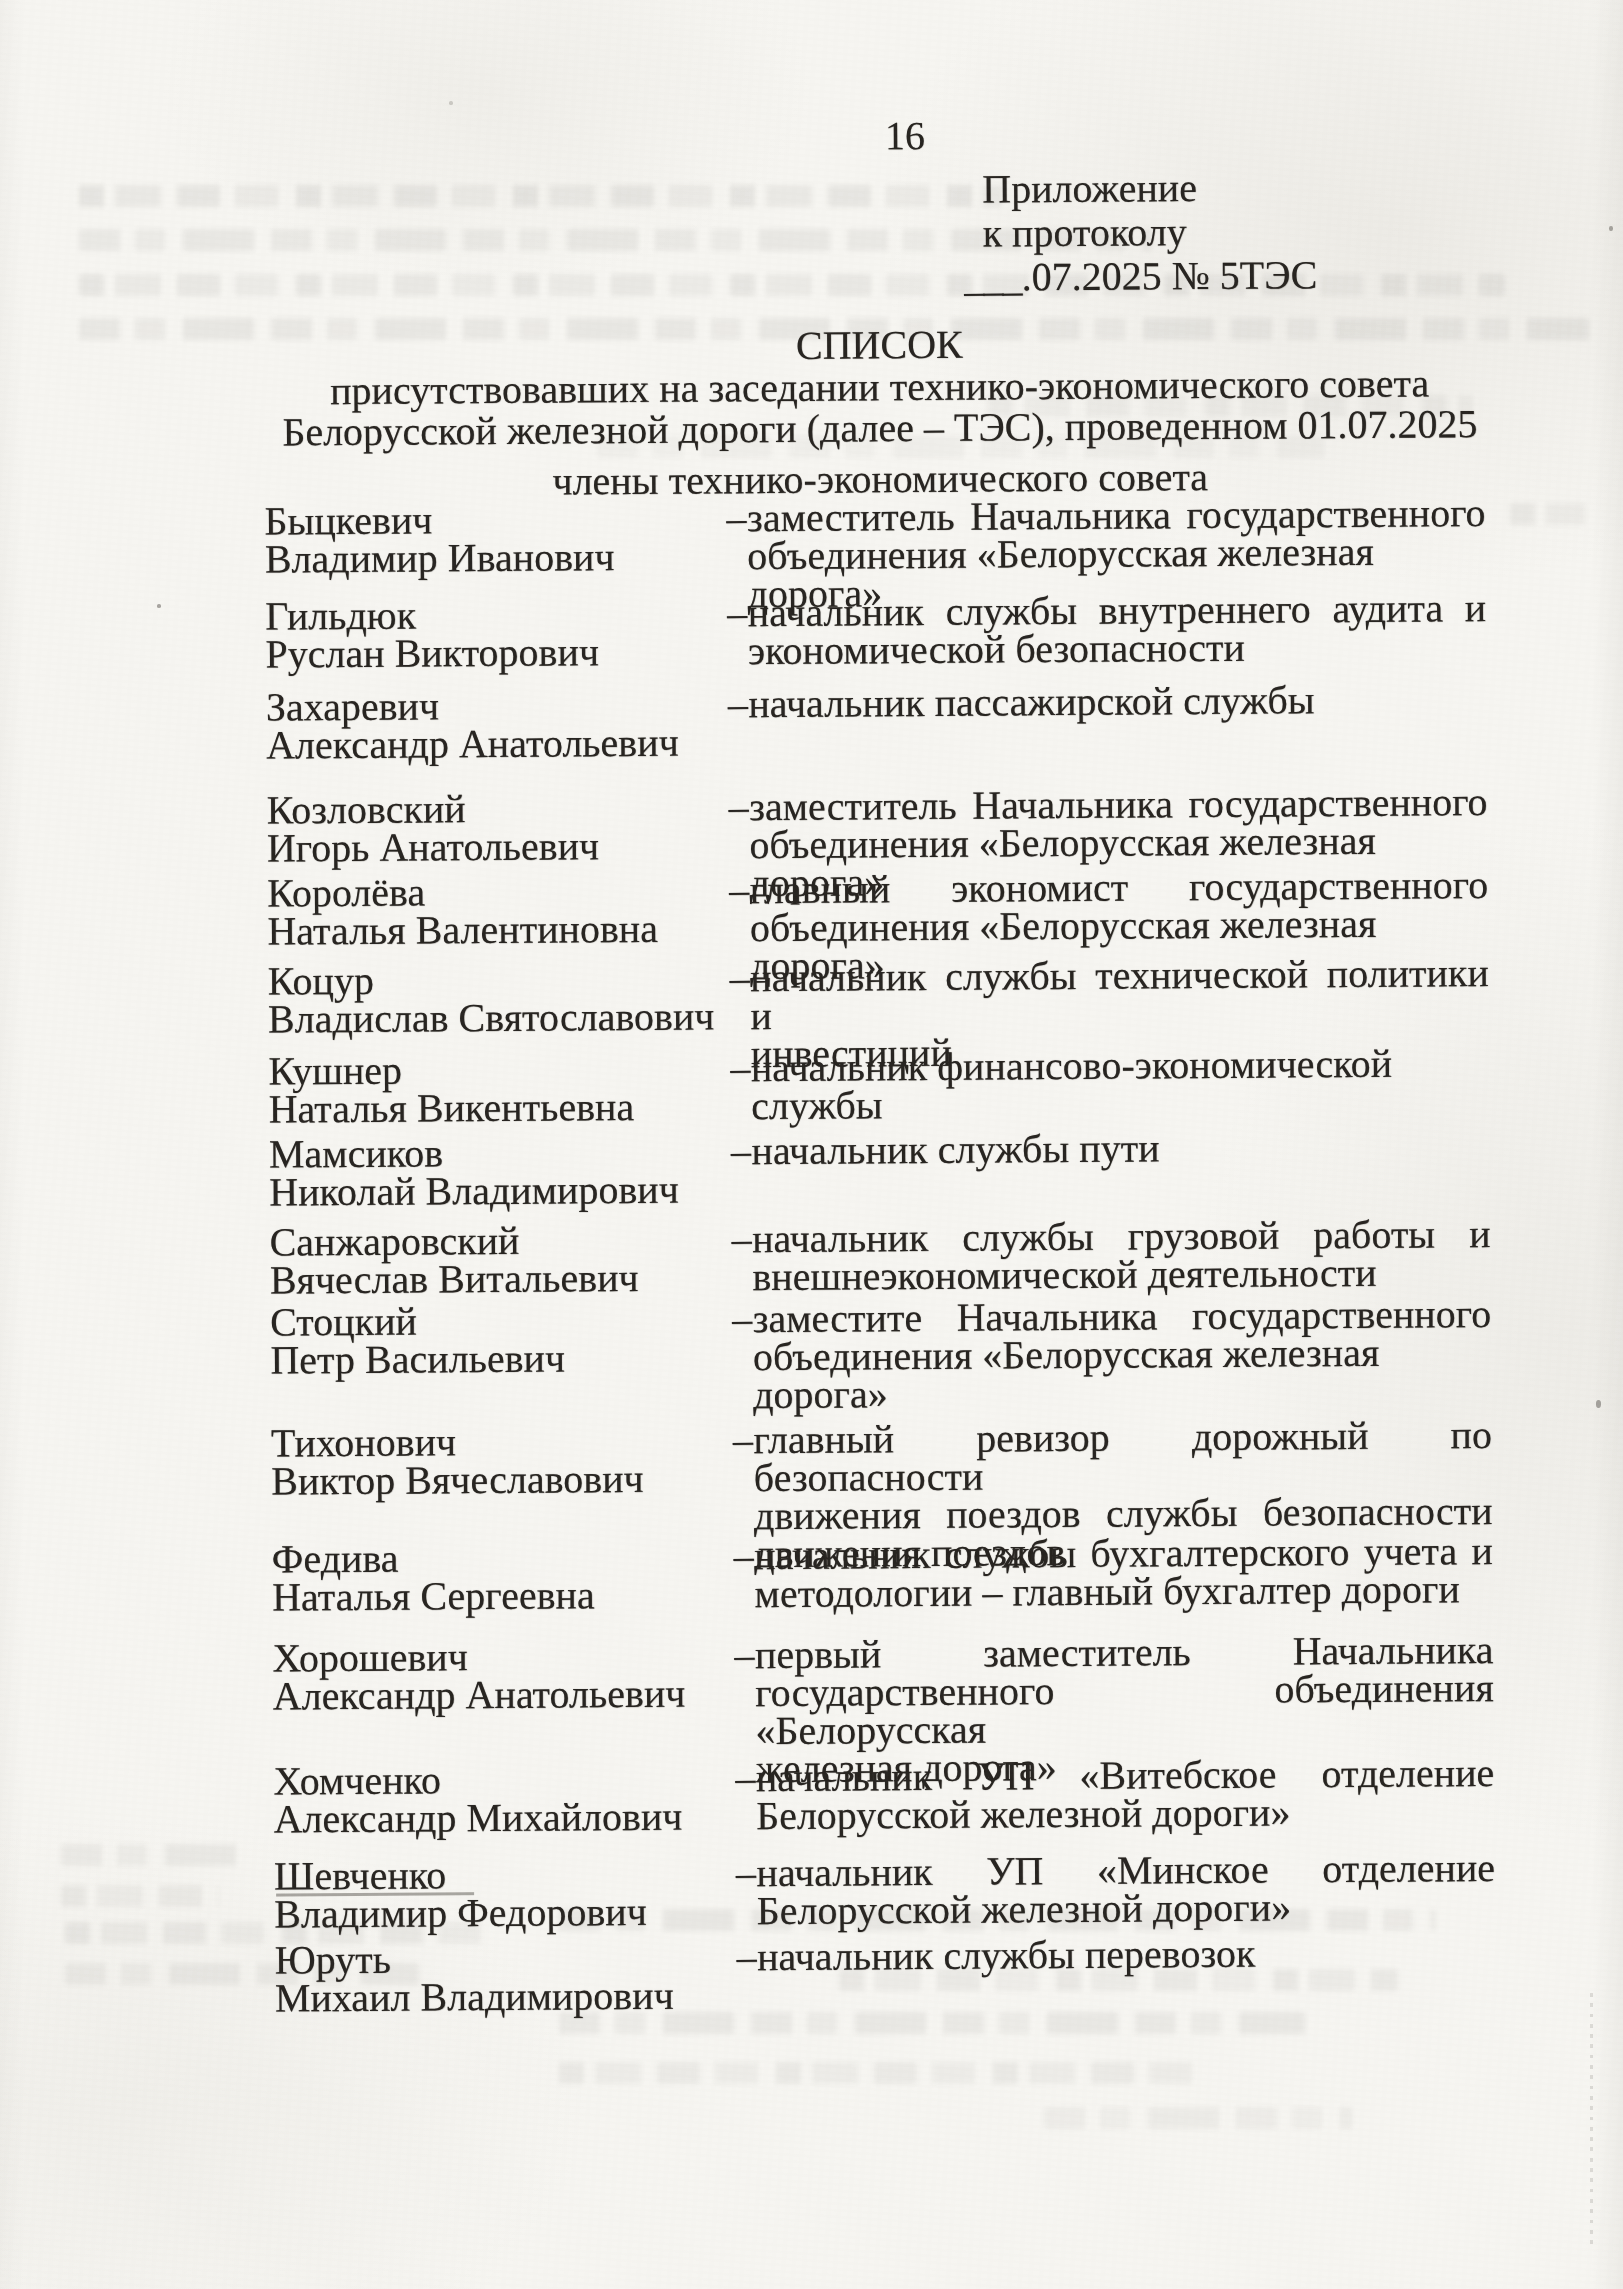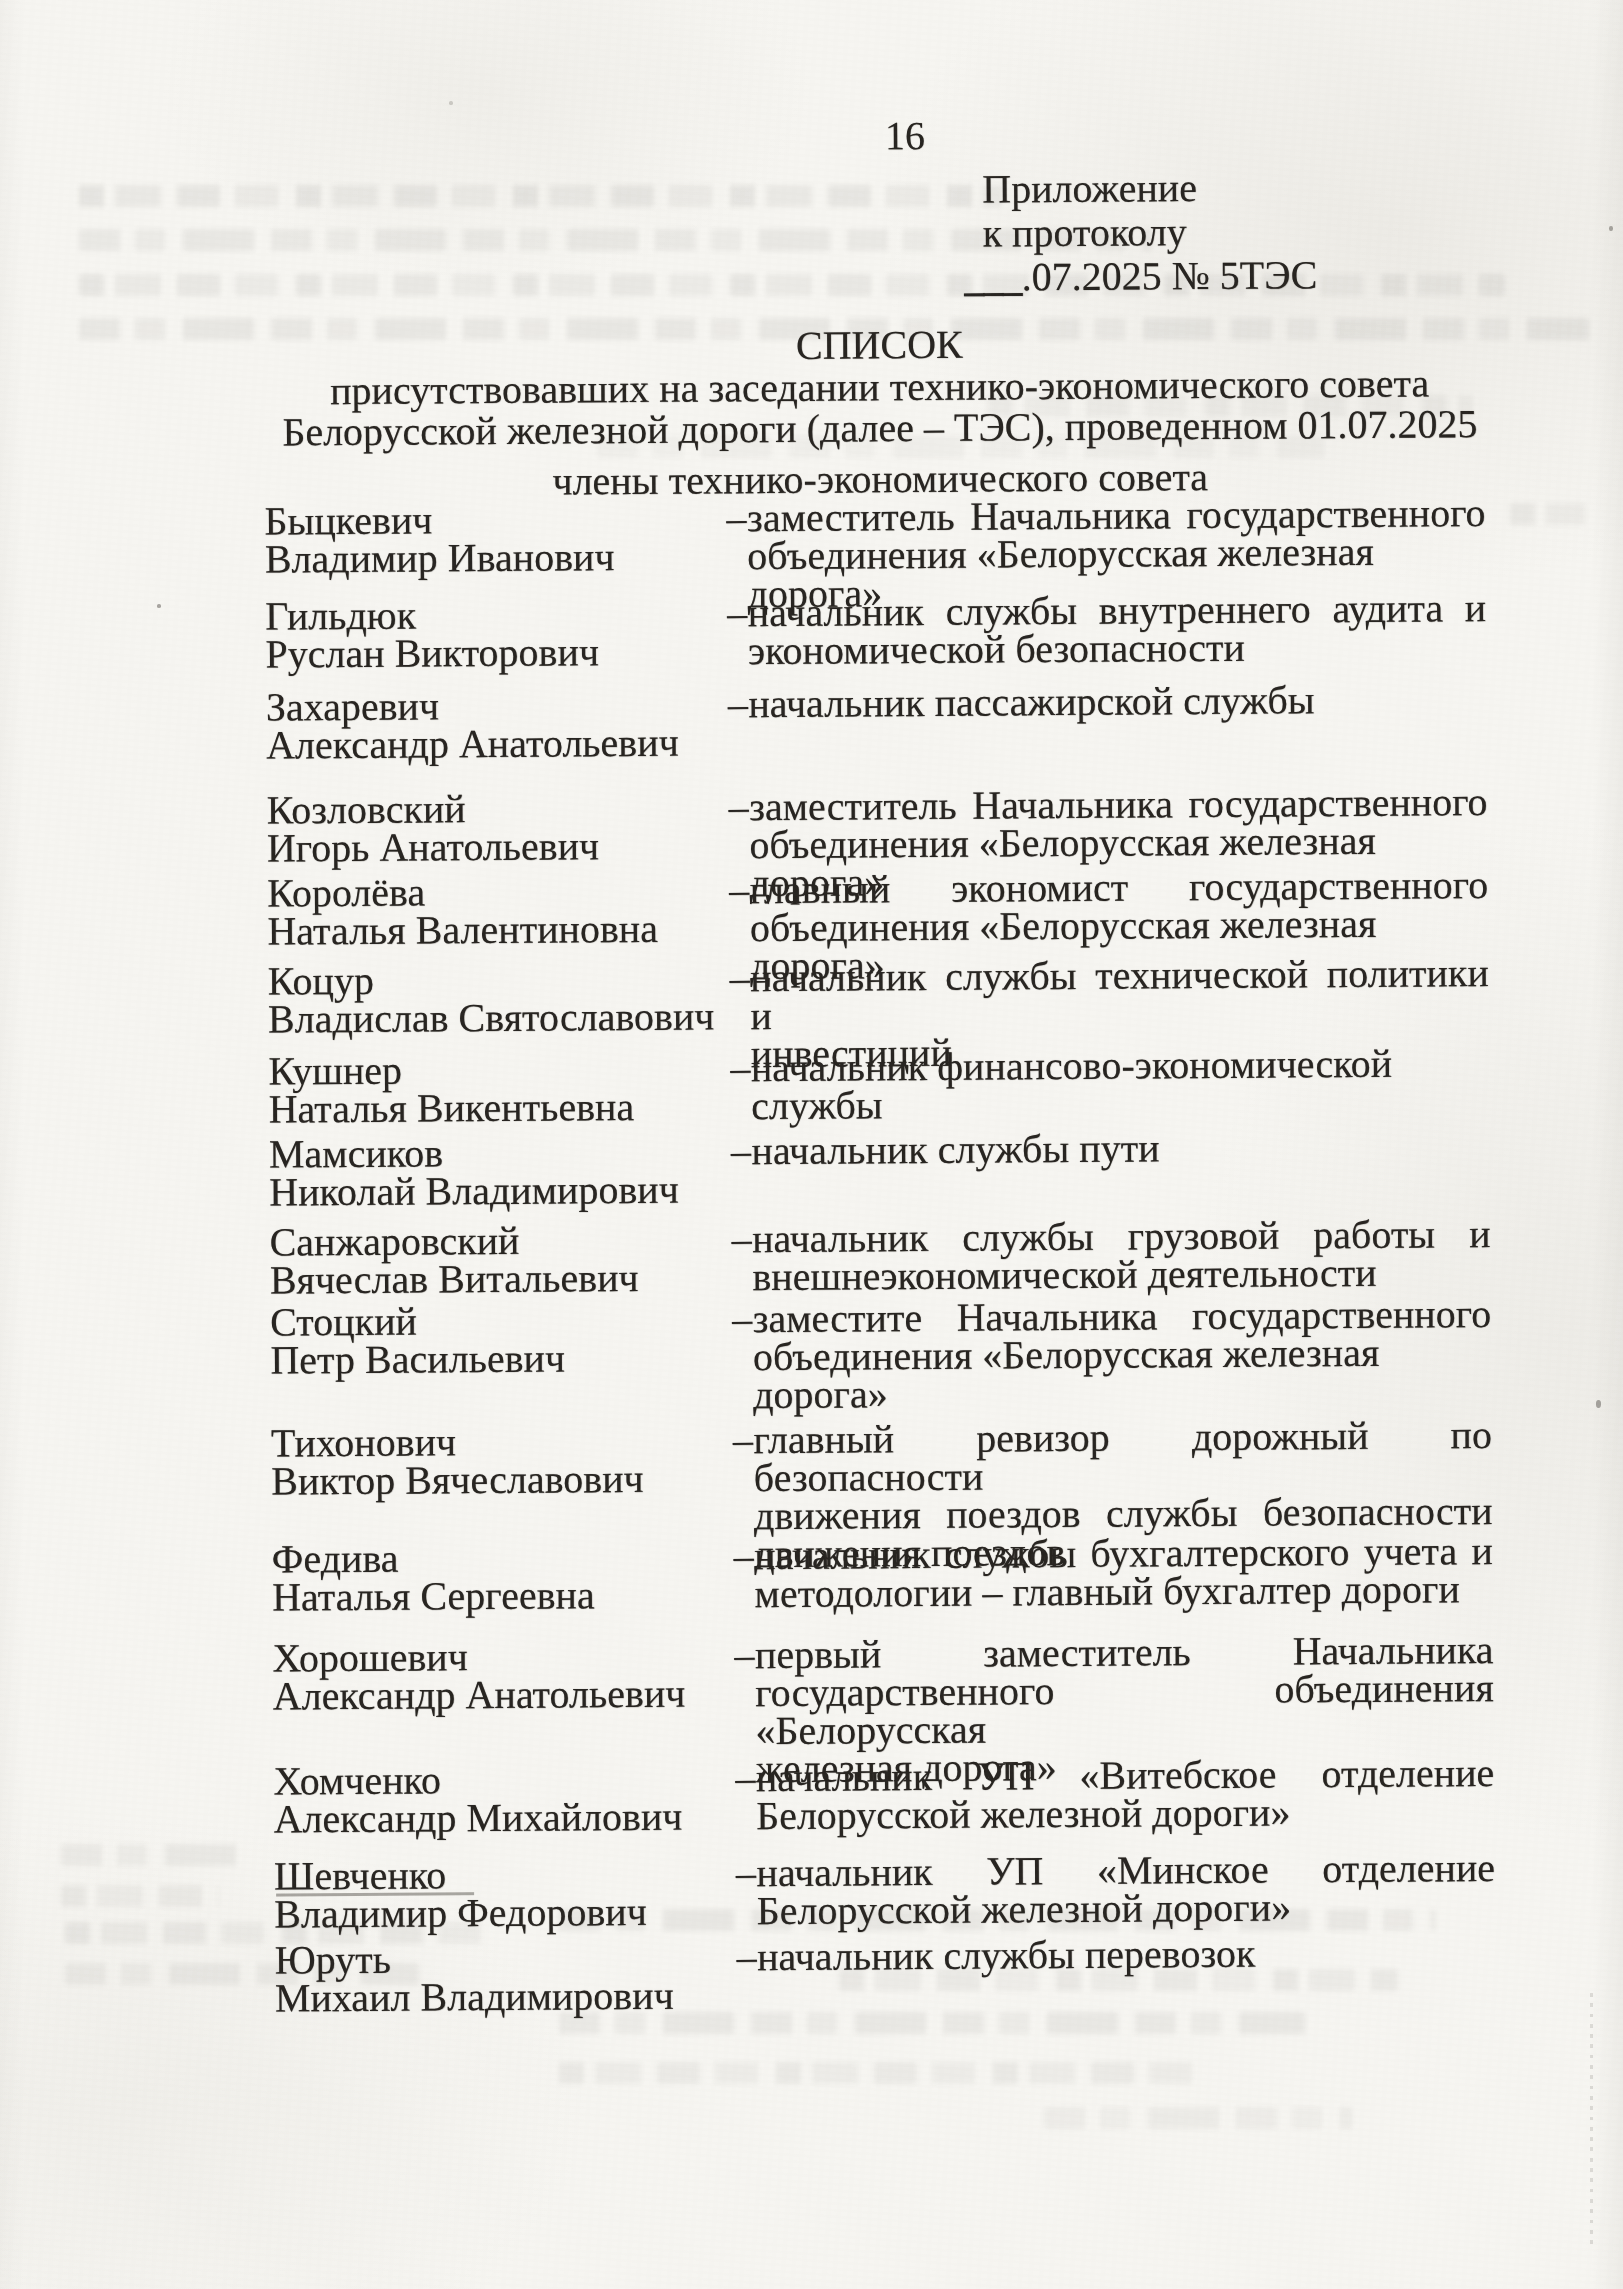--- a/index.html
+++ b/index.html
@@ -28,21 +28,21 @@
   .content{
     position:absolute;inset:0;
     transform:rotate(-0.4deg);
     transform-origin:354px 1305px;
     font-size:40px;line-height:38px;
     text-shadow:0 0 0.9px rgba(42,38,33,.35), 0.4px 0.4px 0.7px rgba(42,38,33,.28);
   }
   .page-number{position:absolute;top:121px;left:834px;width:158px;text-align:center;}
   .annex{position:absolute;top:172px;left:990px;line-height:44px;white-space:nowrap;}
   .annex-date{margin-left:-18.6px;}
-  .blank{letter-spacing:-0.9px;font-weight:bold;}
+  .blank{letter-spacing:-0.9px;}
   .title-block{position:absolute;top:328px;left:280px;width:1212px;text-align:center;line-height:41px;}
   .title-heading{margin-bottom:0.9px;}
   .section-heading{position:absolute;top:464px;left:280px;width:1212px;text-align:center;}
   .members-layer{position:absolute;inset:0;}
   .member-row{position:absolute;left:270px;width:1221px;display:flex;align-items:flex-start;}
   .name-col{width:462px;flex:0 0 462px;}
   .desc-col{flex:1;position:relative;padding-left:20.5px;}
   .dash{position:absolute;left:0;top:0;}
   .pos-line{text-align:justify;text-align-last:justify;}
   .pos-line.last{text-align:left;text-align-last:left;}

